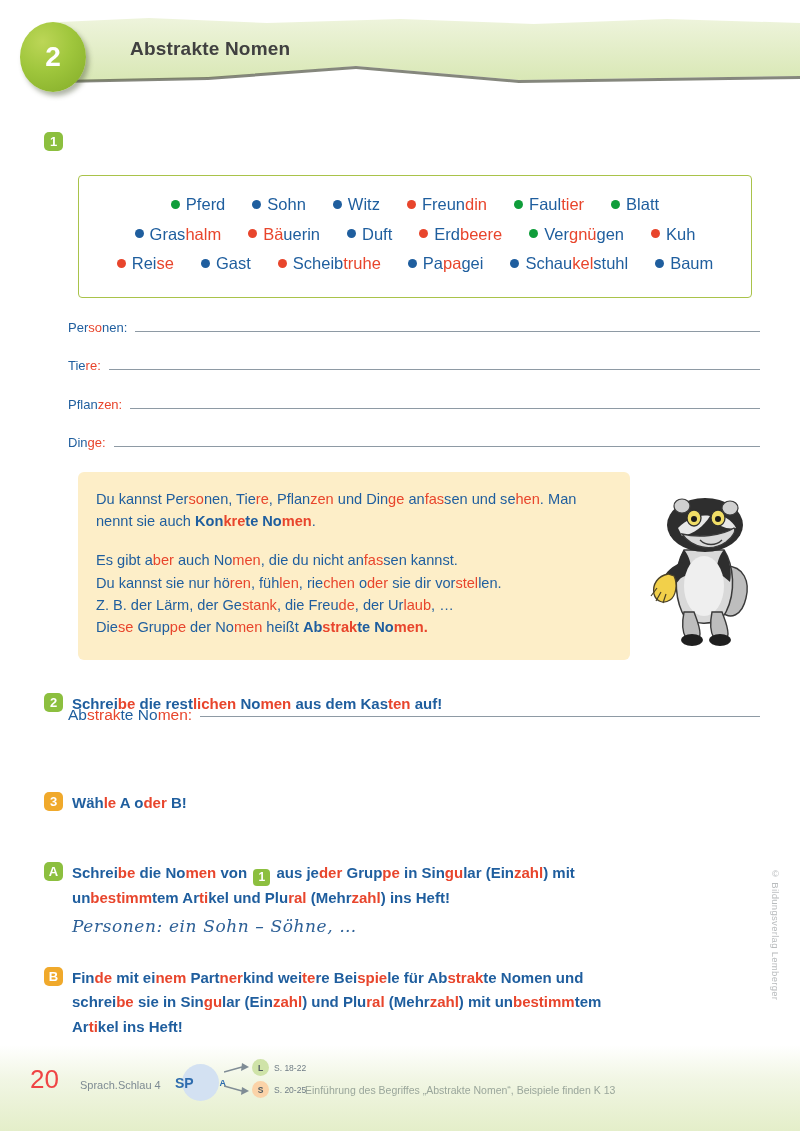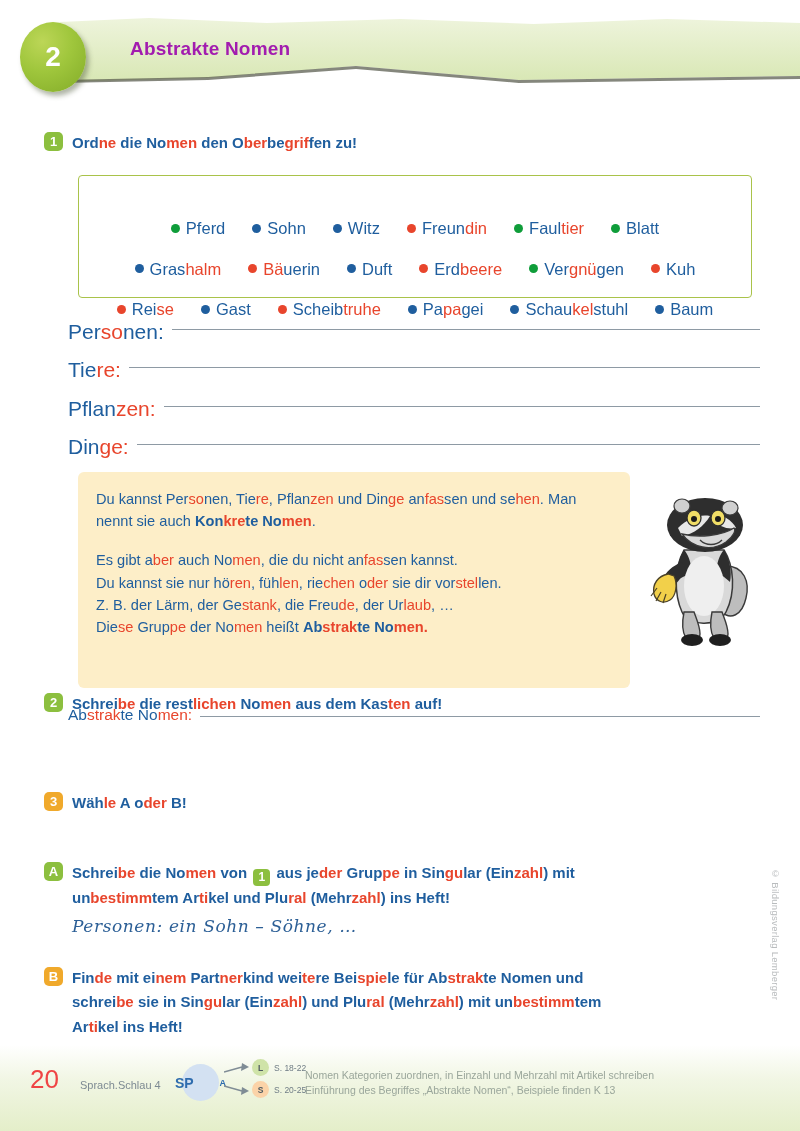--- a/index.html
+++ b/index.html
@@ -48,21 +48,21 @@
     background: radial-gradient(circle at 34% 28%, #bcd657 0%, #9fc63c 45%, #82ab28 100%);
     box-shadow: 3px 4px 5px rgba(80,90,60,.45);
     display: flex; align-items: center; justify-content: center;
     color: #ffffff;
     font-size: 28px; font-weight: bold;
   }
   .header-title {
     position: absolute;
     left: 130px; top: 38px;
     font-size: 19px; font-weight: bold;
-    color: #a21caf;
+    color: #404040;
     letter-spacing: .2px;
   }
 
   
   .task-row { position: absolute; display: flex; align-items: flex-start; }
   .badge {
     flex: 0 0 auto;
     width: 19px; height: 19px;
     border-radius: 5px;
     color: #fff;
@@ -101,21 +101,20 @@
     box-sizing: border-box;
     padding-top: 20px;
   }
   .word-row {
     display: flex;
     justify-content: center;
     align-items: flex-end;
     gap: 27px;
     line-height: 1.0;
     margin-bottom: 13px;
-    margin-top: 24px;
   }
   .word-item {
     display: inline-flex;
     align-items: center;
     font-size: 16.5px;
     white-space: nowrap;
   }
   .dot {
     width: 9px; height: 9px;
     border-radius: 50%;
@@ -125,38 +124,38 @@
   .dot.green { background: #0f9d3a; }
   .dot.blue  { background: #1f5e9e; }
   .dot.red   { background: #e8452c; }
 
   
   .cat-line {
     position: absolute;
     left: 68px;
     width: 692px;
     display: flex;
-    align-items: center;
-    font-size: 21px;
+    align-items: flex-end;
+    font-size: 13px;
   }
   .cat-label { flex: 0 0 auto; white-space: nowrap; }
   .cat-rule {
     flex: 1 1 auto;
     height: 0;
     border-bottom: 1px solid #8e9aa4;
     margin-left: 8px;
     position: relative;
     top: -3px;
   }
 
   
   .info-box {
     position: absolute;
     left: 78px; top: 472px;
-    width: 552px; height: 216px;
+    width: 552px; height: 188px;
     background: #fdeec8;
     border-radius: 6px;
     box-sizing: border-box;
     padding: 16px 18px 0 18px;
   }
   .info-p {
     font-size: 14.6px;
     line-height: 1.52;
     margin: 0;
   }
@@ -258,21 +257,20 @@
   <div class="band-shape"></div>
   <div class="band-shadow"></div>
 </div>
 <div class="chapter-circle">
   <span>2</span>
 </div>
 <div class="header-title">Abstrakte Nomen</div>
 
 <div class="task-row" style="left:44px; top:131px; width:700px;">
   <div class="badge green">1</div>
-  <div class="task-text"><span class="b">Ord</span><span class="r">ne</span><span class="b"> die </span><span class="b">No</span><span class="r">men</span><span class="b"> den </span><span class="b">O</span><span class="r">ber</span><span class="b">be</span><span class="r">grif</span><span class="b">fen</span><span class="b"> zu!</span></div>
 </div>
 
 <div class="word-box">
   <div class="word-row">
       <span class="word-item">
         <span class="dot green"></span>
         <span><span class="b">Pferd</span></span>
       </span>
       <span class="word-item">
         <span class="dot blue"></span>
@@ -461,15 +459,14 @@
   <div class="ref-row" style="left:28px; top:0;">
     <span class="ref-dot l">L</span>
     <span class="ref-text">S. 18-22</span>
   </div>
   <div class="ref-row" style="left:28px; top:22px;">
     <span class="ref-dot s">S</span>
     <span class="ref-text">S. 20-25</span>
   </div>
 </div>
 <div class="foot-desc">
-  <div>Nomen Kategorien zuordnen, in Einzahl und Mehrzahl mit Artikel schreiben</div>
   <div>Einführung des Begriffes „Abstrakte Nomen“, Beispiele finden K 13</div>
 </div>
 
 </body></html>

